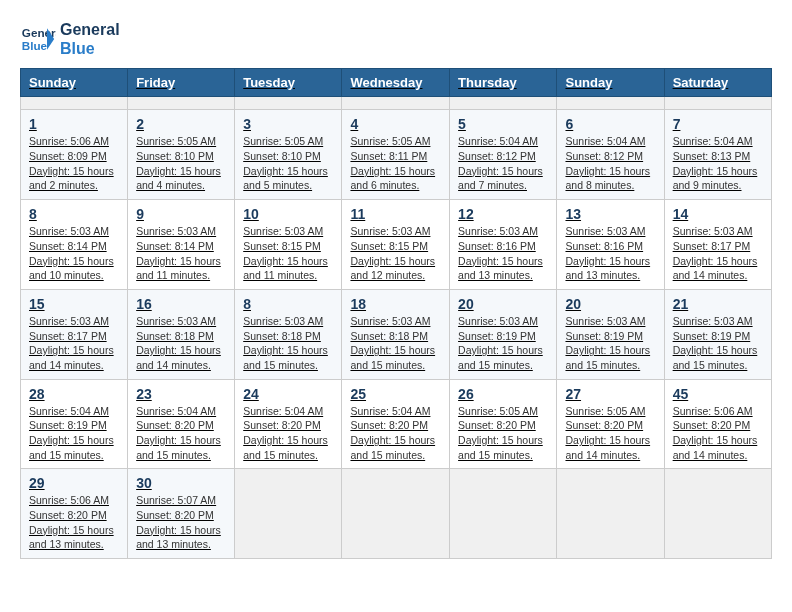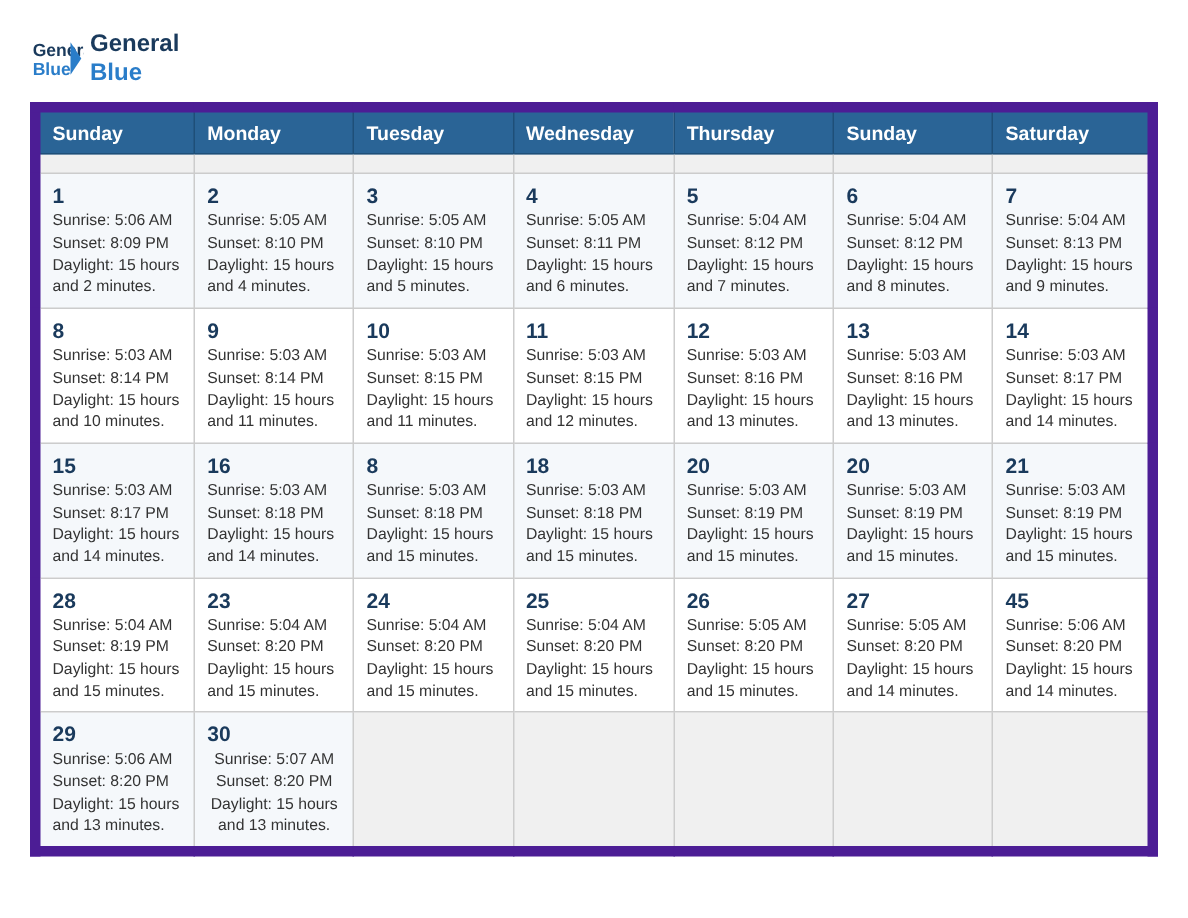--- a/index.html
+++ b/index.html
@@ -33,21 +33,22 @@
       font-weight: bold;
       color: #1a3a5c;
     }
     .location-title {
       font-size: 16px;
       color: #333;
     }
     .calendar {
       width: 100%;
       border-collapse: collapse;
-      border: 7px solid #4c1d95;
+      border: 1px solid #4c1d95;
+      text-decoration: underline;
     }
     .calendar th {
       background: #2a6496;
       color: #fff;
       text-align: left;
       padding: 6px 8px;
       font-size: 13px;
       font-weight: bold;
       border: 1px solid #1e4f78;
     }
@@ -99,21 +100,21 @@
   <div class="title-area">
     <div class="month-title"></div>
     <div class="location-title"></div>
   </div>
 </div>
 
 <table class="calendar">
   <thead>
     <tr id="weekday-header">
         <th>Sunday</th>
-        <th>Monday</th>
+        <th>Friday</th>
         <th>Tuesday</th>
         <th>Wednesday</th>
         <th>Thursday</th>
         <th>Sunday</th>
         <th>Saturday</th>
       </tr>
   </thead>
   <tbody id="calendar-body">
   <tr>
         <td class="empty-cell" style="background: rgb(240, 240, 240);"></td>
@@ -331,21 +332,21 @@
       <tr>
         <td>
           <span class="day-number">29</span>
           <div class="day-info" style="white-space: pre-line;">Sunrise: 5:06 AM
 Sunset: 8:20 PM
 Daylight: 15 hours
 and 13 minutes.</div>
         </td>
         <td>
           <span class="day-number">30</span>
-          <div class="day-info" style="white-space: pre-line; text-align: center;">Sunrise: 5:07 AM
+          <div class="day-info" style="white-space: pre-line;">Sunrise: 5:07 AM
 Sunset: 8:20 PM
 Daylight: 15 hours
 and 13 minutes.</div>
         </td>
         <td class="empty-cell" style="background: rgb(240, 240, 240);"></td>
         <td class="empty-cell" style="background: rgb(240, 240, 240);"></td>
         <td class="empty-cell" style="background: rgb(240, 240, 240);"></td>
         <td class="empty-cell" style="background: rgb(240, 240, 240);"></td>
         <td class="empty-cell" style="background: rgb(240, 240, 240);"></td>
       </tr>

